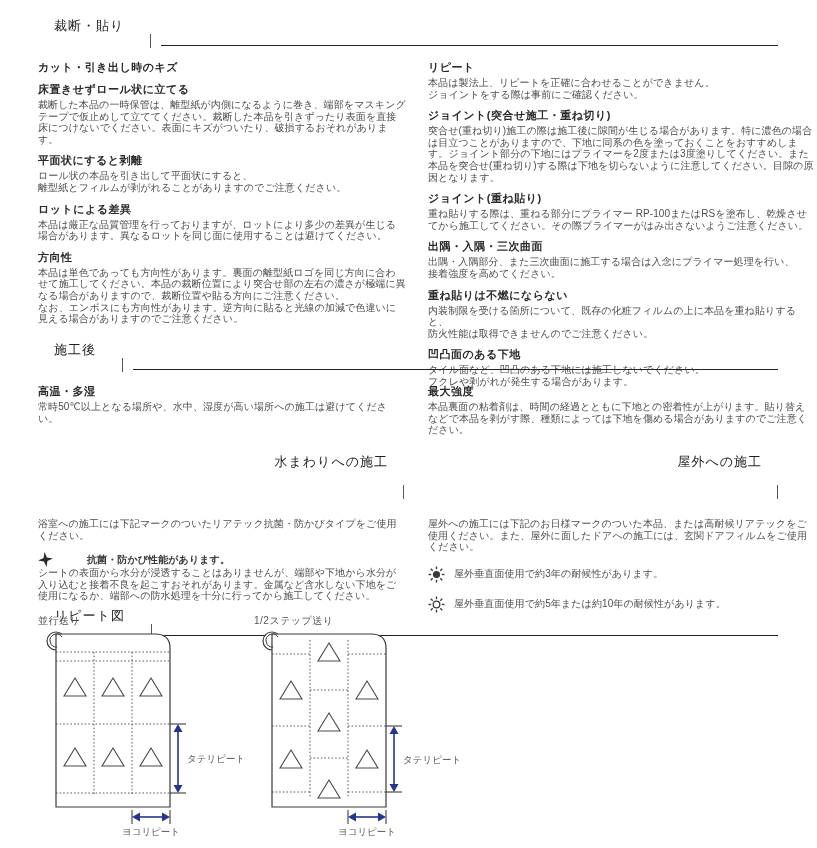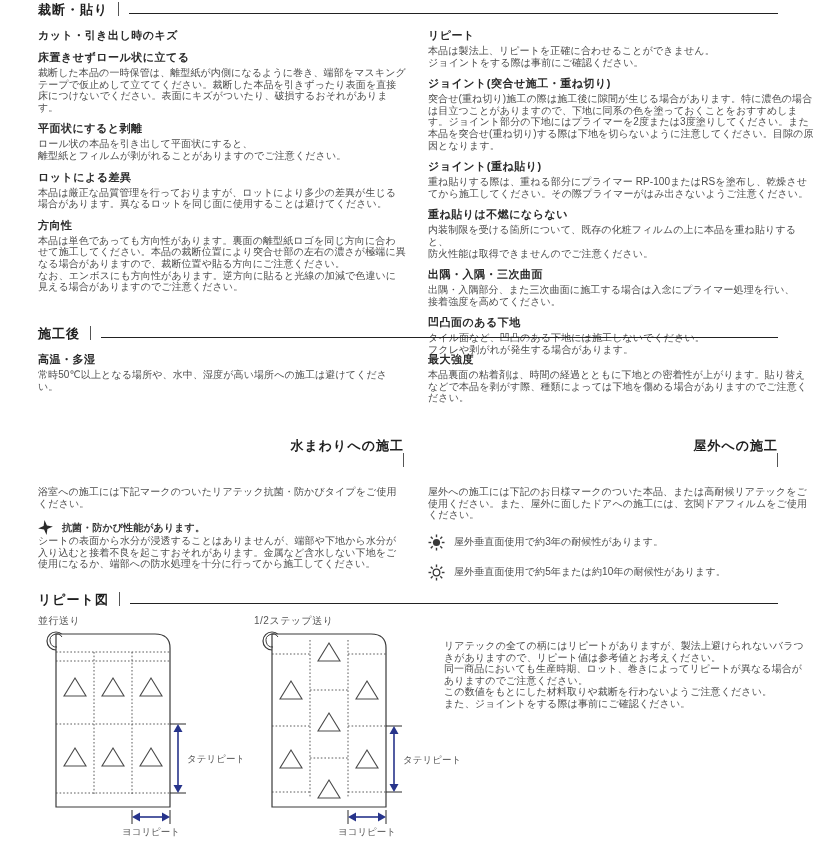--- a/index.html
+++ b/index.html
@@ -3,21 +3,21 @@
 <meta charset="utf-8">
 <style>
   html,body{margin:0;padding:0;background:#fff;}
   .page{
     position:relative;width:817px;height:848px;background:#fff;overflow:hidden;
     font-family:"Liberation Sans","DejaVu Sans",sans-serif;color:#4d4d4d;
   }
   section{position:absolute;}
   
   .sec-hd{display:flex;align-items:flex-end;width:740px;}
-  .sec-hd h2{font-size:13px;font-weight:bold;color:#1f1f1f;margin:0;line-height:15px;letter-spacing:1px;}
+  .sec-hd h2{font-size:13px;font-weight:normal;color:#1f1f1f;margin:16px;line-height:15px;letter-spacing:1px;}
   .vbar{display:inline-block;width:0;height:14px;border-left:1px solid #555;margin:0 0 1px 10px;}
   .rule{flex:1;border-bottom:1.4px solid #222;margin:0 0 3px 10px;}
   .sec-hd.narrow{width:100%;flex-direction:column;}
   
   .cols{display:flex;width:778px;margin-top:12px;}
   .col-l{width:368px;margin-right:22px;flex:none;}
   .col-r{width:386px;flex:none;}
   .item{margin-bottom:9px;}
   .item h3{font-size:11px;font-weight:bold;color:#2b2b2b;margin:0 0 3px 0;line-height:13px;letter-spacing:0.5px;}
   .item p, p.body{font-size:10px;line-height:11.6px;margin:0;white-space:pre-line;color:#4d4d4d;letter-spacing:0.1px;}
@@ -76,28 +76,28 @@
         </div>
         <div class="item">
           <h3>ジョイント(突合せ施工・重ね切り)</h3>
           <p>突合せ(重ね切り)施工の際は施工後に隙間が生じる場合があります。特に濃色の場合は目立つことがありますので、下地に同系の色を塗っておくことをおすすめします。ジョイント部分の下地にはプライマーを2度または3度塗りしてください。また本品を突合せ(重ね切り)する際は下地を切らないように注意してください。目隙の原因となります。</p>
         </div>
         <div class="item">
           <h3>ジョイント(重ね貼り)</h3>
           <p>重ね貼りする際は、重ねる部分にプライマー RP-100またはRSを塗布し、乾燥させてから施工してください。その際プライマーがはみ出さないようご注意ください。</p>
         </div>
         <div class="item">
+          <h3>出隅・入隅・三次曲面</h3>
+          <p>出隅・入隅部分、また三次曲面に施工する場合は入念にプライマー処理を行い、
+接着強度を高めてください。</p>
+        </div>
+        <div class="item">
           <h3>重ね貼りは不燃にならない</h3>
           <p>内装制限を受ける箇所について、既存の化粧フィルムの上に本品を重ね貼りすると、
 防火性能は取得できませんのでご注意ください。</p>
-        </div>
-        <div class="item">
-          <h3>出隅・入隅・三次曲面</h3>
-          <p>出隅・入隅部分、また三次曲面に施工する場合は入念にプライマー処理を行い、
-接着強度を高めてください。</p>
         </div>
         <div class="item">
           <h3>凹凸面のある下地</h3>
           <p>タイル面など、凹凸のある下地には施工しないでください。
 フクレや剥がれが発生する場合があります。</p>
         </div>
       </div>
     </div>
   </section>
 
@@ -129,21 +129,21 @@
       <span class="vbar"></span>
       <span class="rule"></span>
     </div>
     <p class="body intro">浴室への施工には下記マークのついたリアテック抗菌・防かびタイプをご使用ください。</p>
     <div class="mark-row">
       <span class="ic">
         <svg width="15" height="15" viewBox="0 0 15 15" style="transform:rotate(-8deg);">
           <path d="M7.5 0 L9.2 5.8 L15 7.5 L9.2 9.2 L7.5 15 L5.8 9.2 L0 7.5 L5.8 5.8 Z" fill="#2b2b2b"></path>
         </svg>
       </span>
-      <span class="lbl" style="font-weight:bold;color:#3a3a3a;">抗菌・防かび性能があります。</span>
+      <span class="lbl" style="font-weight:bold;color:#3a3a3a;margin-left:25px;">抗菌・防かび性能があります。</span>
     </div>
     <p class="body wet-body">シートの表面から水分が浸透することはありませんが、端部や下地から水分が入り込むと接着不良を起こすおそれがあります。金属など含水しない下地をご使用になるか、端部への防水処理を十分に行ってから施工してください。</p>
   </section>
 
   <section style="left:428px;top:438px;width:350px;">
     <div class="sec-hd narrow">
       <h2>屋外への施工</h2>
       <span class="vbar"></span>
       <span class="rule"></span>
     </div>
@@ -277,18 +277,14 @@
     <g>
       <line x1="92" y1="184" x2="92" y2="198" stroke="#2b2b2b" stroke-width="1"></line>
       <line x1="130" y1="184" x2="130" y2="198" stroke="#2b2b2b" stroke-width="1"></line>
       <line x1="97" y1="191" x2="125" y2="191" stroke="#27348b" stroke-width="1.6"></line>
       <path d="M 92 191 L 100 186.5 L 100 195.5 Z" fill="#27348b"></path>
       <path d="M 130 191 L 122 186.5 L 122 195.5 Z" fill="#27348b"></path>
     </g>
     <text x="111" y="209" font-size="9.5" fill="#555" text-anchor="middle">ヨコリピート</text>
   </svg>
 
-  <p class="note">リアテックの全ての柄にはリピートがありますが、製法上避けられないバラつきがありますので、リピート値は参考値とお考えください。
-同一商品においても生産時期、ロット、巻きによってリピートが異なる場合がありますのでご注意ください。
-この数値をもとにした材料取りや裁断を行わないようご注意ください。
-また、ジョイントをする際は事前にご確認ください。</p>
 
 </div>
 
 </body></html>

